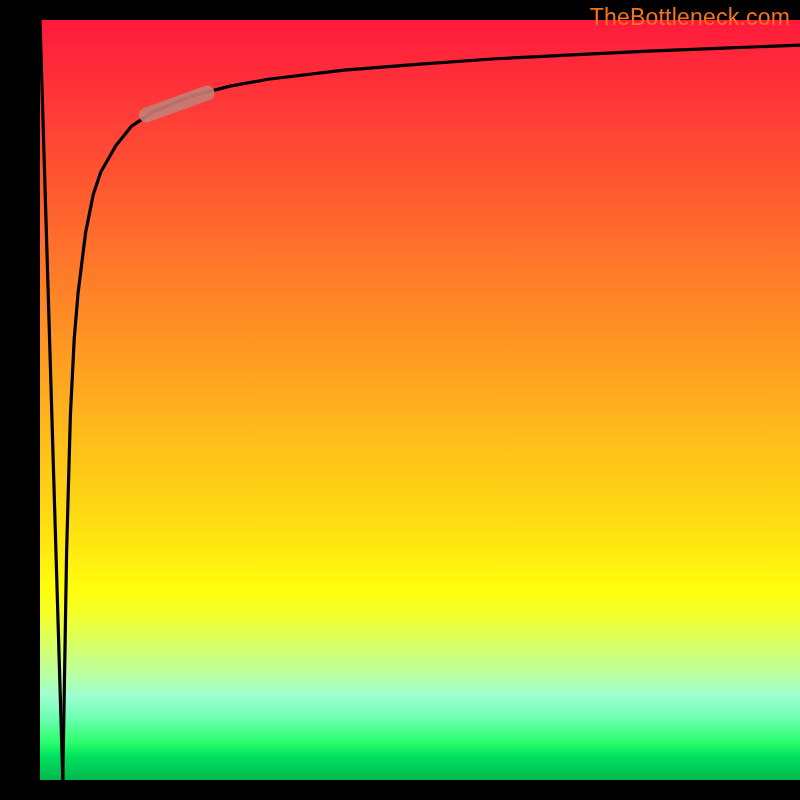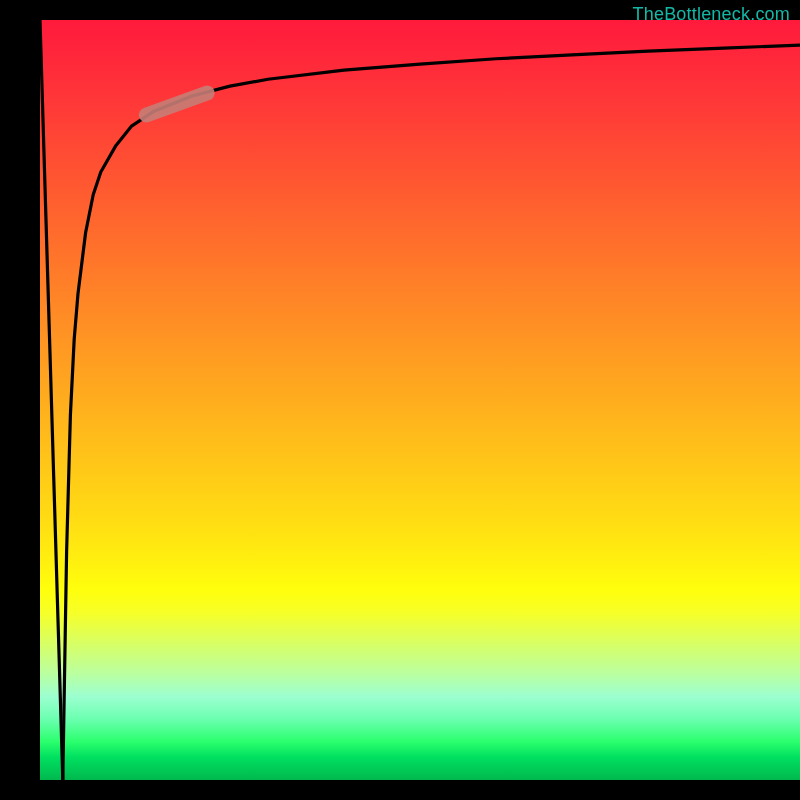--- a/index.html
+++ b/index.html
@@ -53,22 +53,22 @@
     left: 40px;
     top: 20px;
     width: 760px;
     height: 760px;
     pointer-events: none;
   }
   .watermark {
     position: absolute;
     top: 4px;
     right: 10px;
-    color: #14b8a6;
-    font-size: 18px;
+    color: #f97316;
+    font-size: 23px;
     font-weight: 400;
     letter-spacing: 0.2px;
     user-select: none;
   }
   .axis-left {
     position: absolute;
     left: 0;
     top: 0;
     width: 40px;
     height: 800px;

